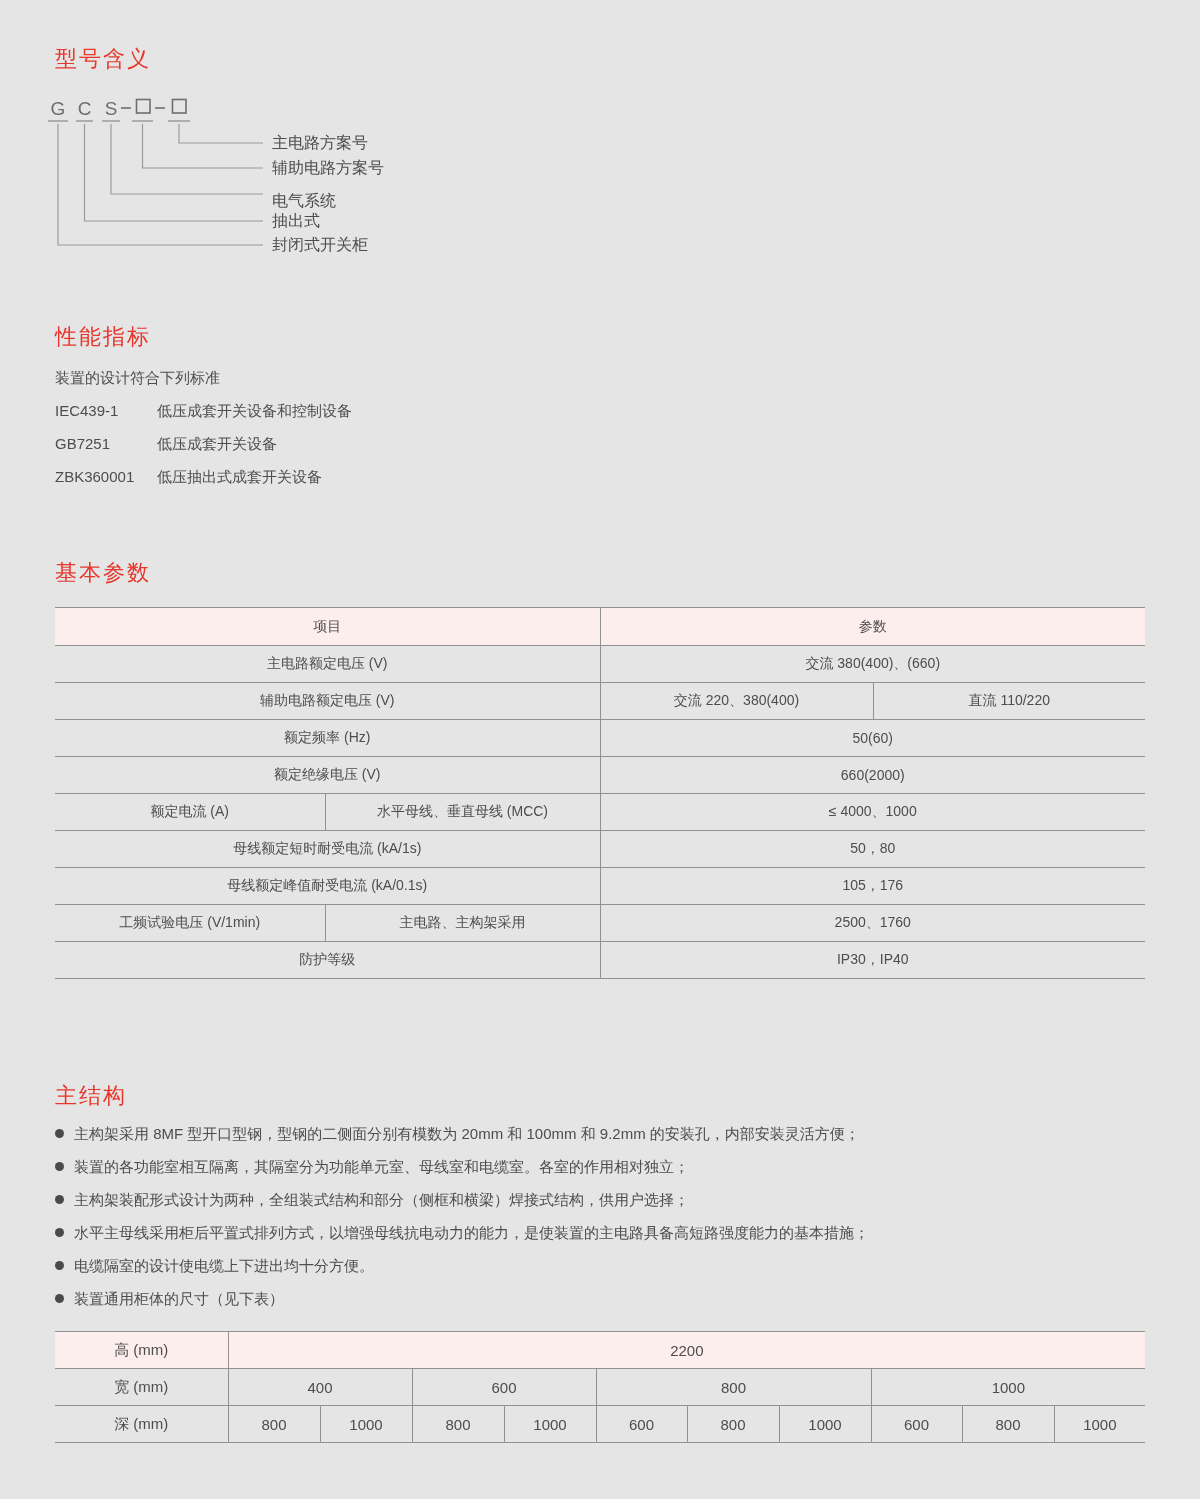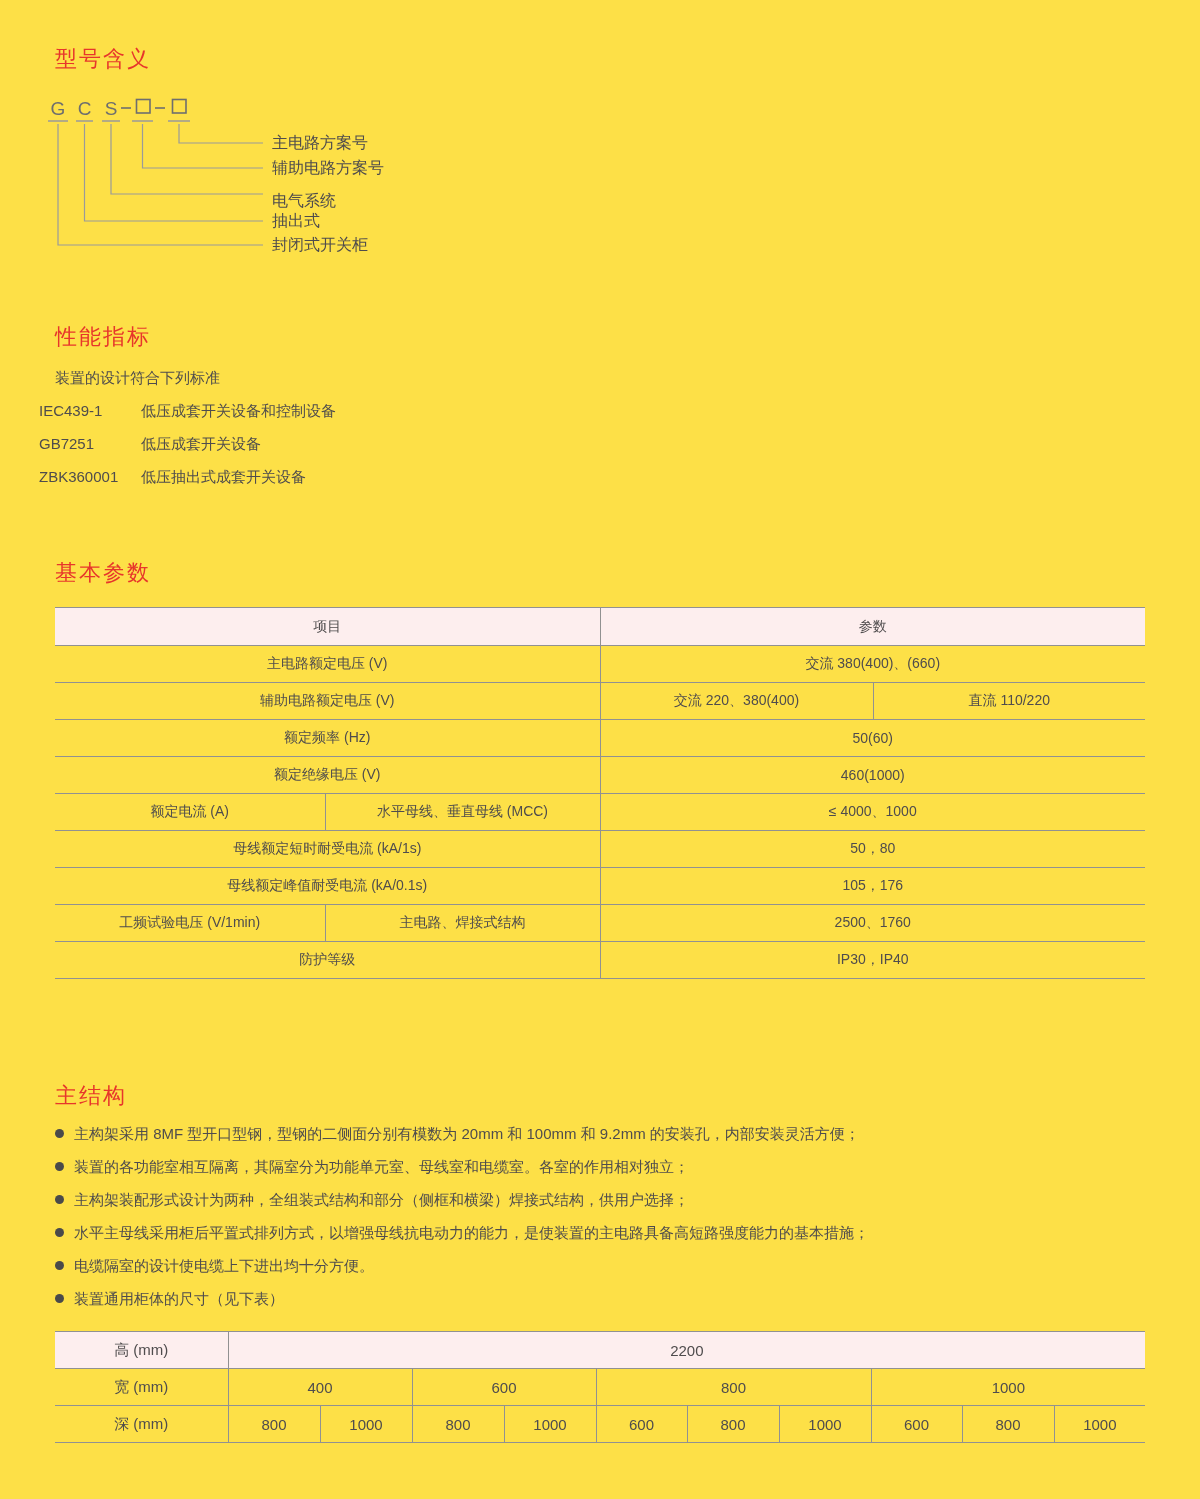--- a/index.html
+++ b/index.html
@@ -1,20 +1,20 @@
 <!DOCTYPE html>
 <html><head>
 <meta charset="utf-8">
 <style>
   html, body { margin: 0; padding: 0; background: #ffffff; }
   .page {
     position: relative;
     width: 1200px;
     height: 1499px;
-    background: #fde047;
+    background: #e5e5e5;
     font-family: "Liberation Sans", "DejaVu Sans", sans-serif;
     color: #4f4c4d;
     overflow: hidden;
   }
   .sec-title {
     position: absolute;
     left: 55px;
     margin: 0;
     font-size: 22px;
     font-weight: 500;
@@ -29,21 +29,21 @@
     position: absolute;
     left: 224px;
     height: 20px;
     line-height: 20px;
     font-size: 16px;
     color: #4f4c4d;
     white-space: nowrap;
   }
   
   .perf-intro { position: absolute; left: 55px; top: 368px; font-size: 15px; line-height: 20px; }
-  .standards { position: absolute; left: 39px; top: 394px; width: 700px; }
+  .standards { position: absolute; left: 55px; top: 394px; width: 700px; }
   .std-row { display: flex; height: 33px; line-height: 33px; font-size: 15px; }
   .std-code { width: 102px; flex: 0 0 102px; }
   
   table.params {
     position: absolute; left: 55px; top: 607px;
     width: 1090px; border-collapse: collapse; table-layout: fixed;
     border-top: 1px solid #919191;
     font-size: 14px; color: #4f4c4d;
   }
   table.dims {
@@ -152,38 +152,38 @@
         <td colspan="2" class="lbl br">辅助电路额定电压 (V)</td>
         <td class="br">交流 220、380(400)</td>
         <td>直流 110/220</td>
       </tr>
       <tr>
         <td colspan="2" class="lbl br">额定频率 (Hz)</td>
         <td colspan="2">50(60)</td>
       </tr>
       <tr>
         <td colspan="2" class="lbl br">额定绝缘电压 (V)</td>
-        <td colspan="2">460(1000)</td>
+        <td colspan="2">660(2000)</td>
       </tr>
       <tr>
         <td class="lbl br">额定电流 (A)</td>
         <td class="lbl br">水平母线、垂直母线 (MCC)</td>
         <td colspan="2">≤ 4000、1000</td>
       </tr>
       <tr>
         <td colspan="2" class="lbl br">母线额定短时耐受电流 (kA/1s)</td>
         <td colspan="2">50，80</td>
       </tr>
       <tr>
         <td colspan="2" class="lbl br">母线额定峰值耐受电流 (kA/0.1s)</td>
         <td colspan="2">105，176</td>
       </tr>
       <tr>
         <td class="lbl br">工频试验电压 (V/1min)</td>
-        <td class="lbl br">主电路、焊接式结构</td>
+        <td class="lbl br">主电路、主构架采用</td>
         <td colspan="2">2500、1760</td>
       </tr>
       <tr>
         <td colspan="2" class="lbl br">防护等级</td>
         <td colspan="2">IP30，IP40</td>
       </tr>
     </tbody>
   </table>
 
   <h2 class="sec-title" style="top:1083px;">主结构</h2>

